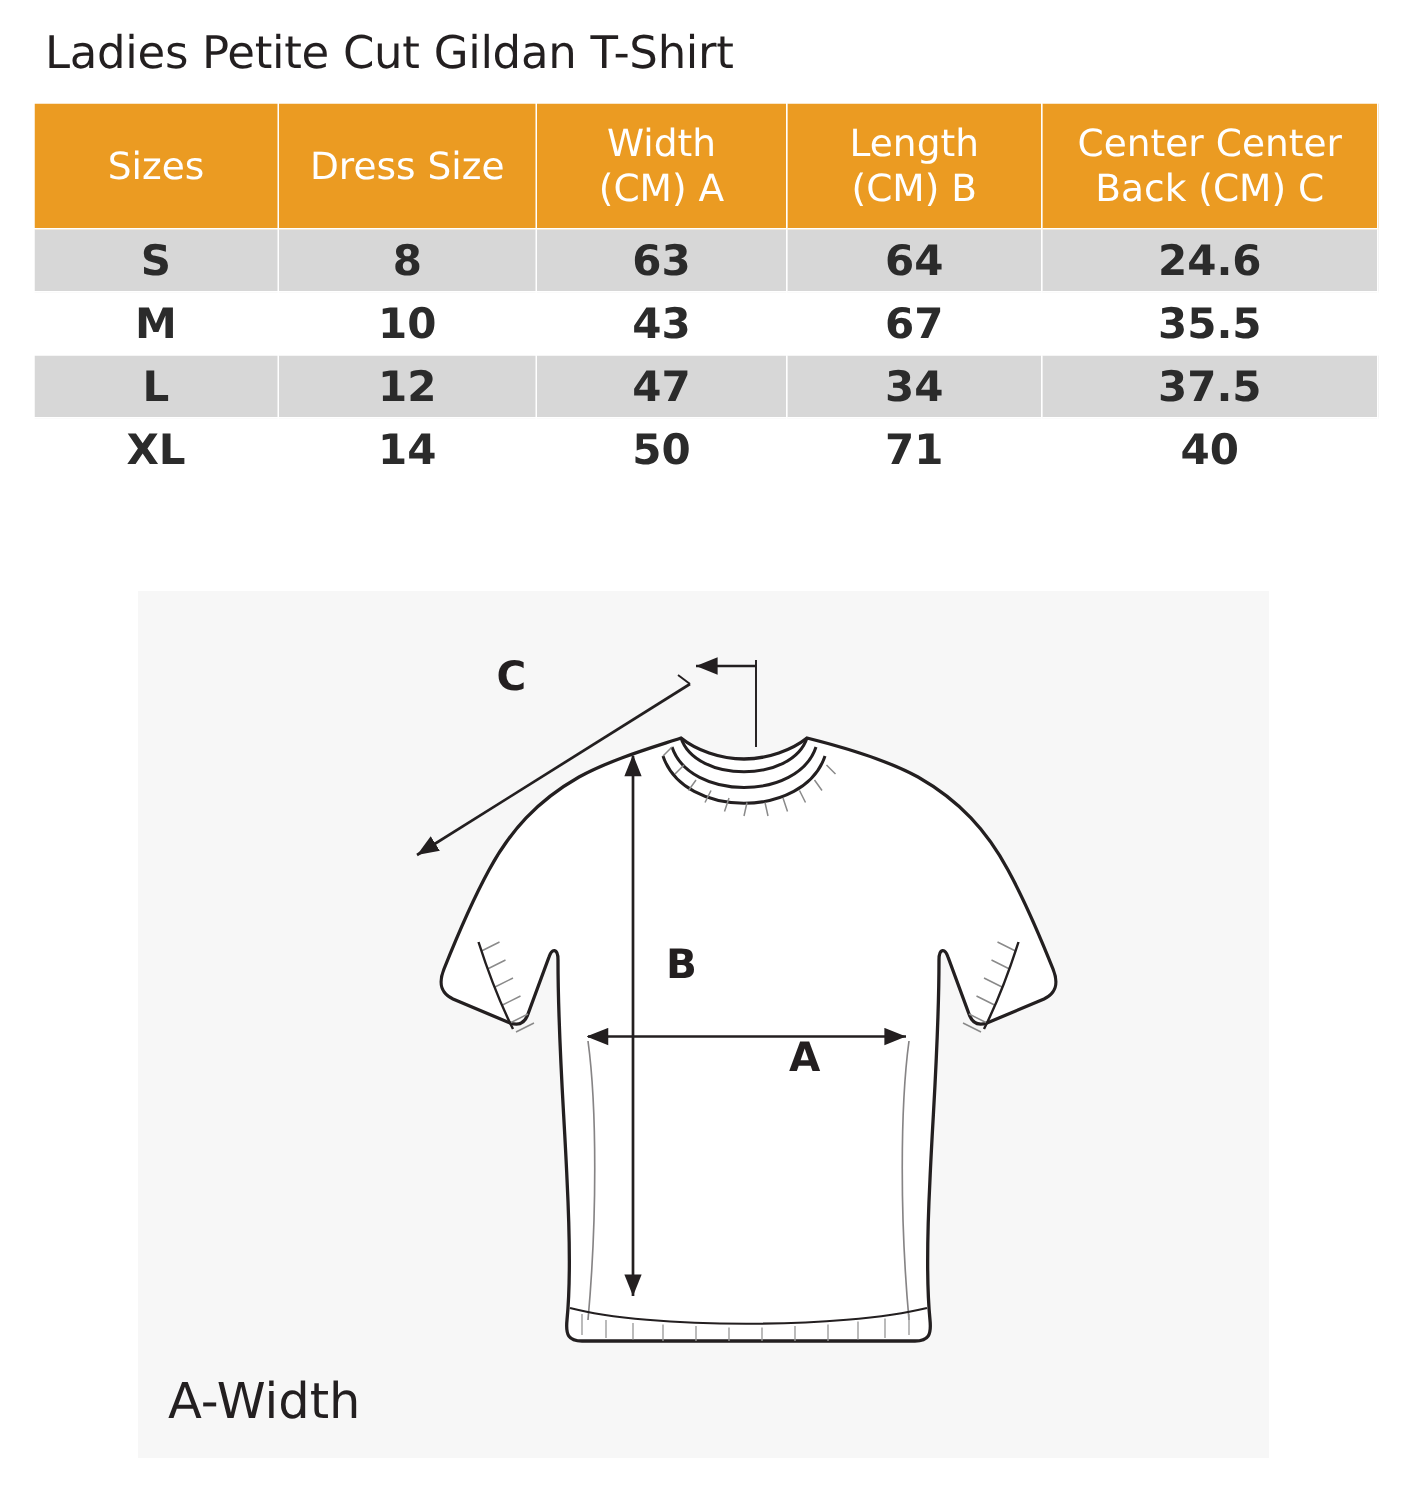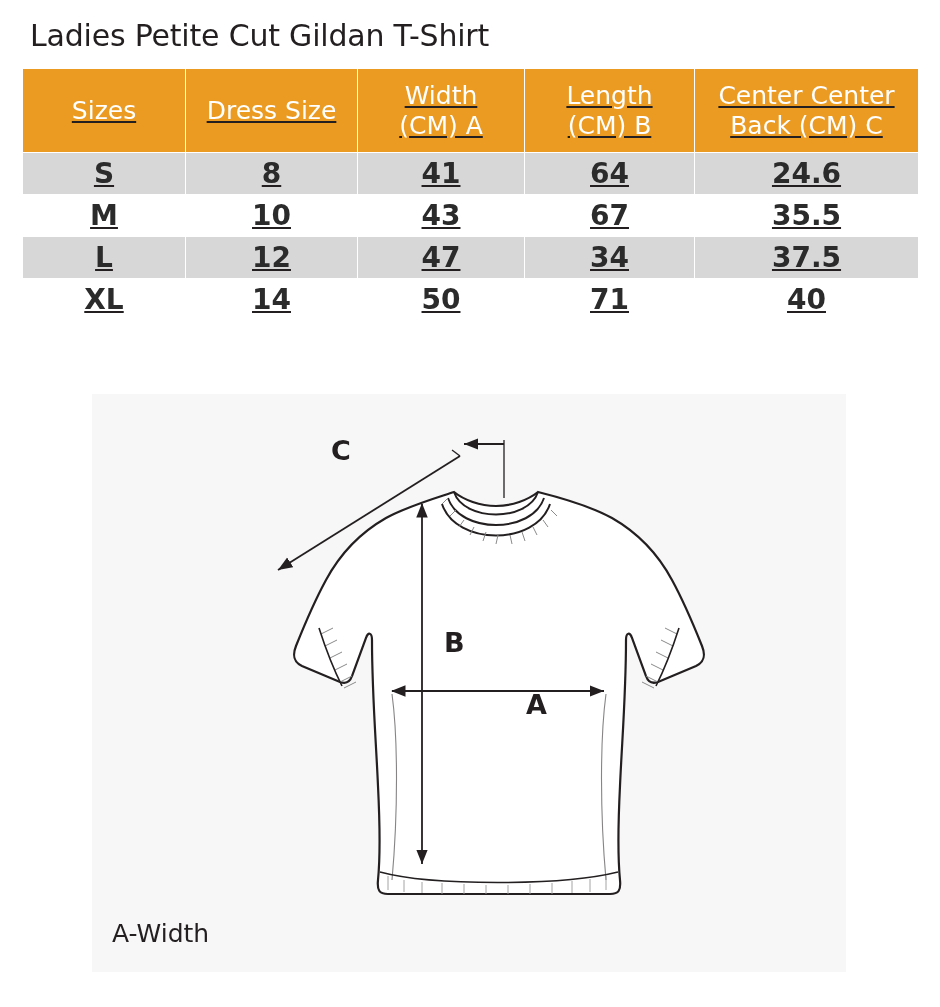--- a/index.html
+++ b/index.html
@@ -30,21 +30,20 @@
     color: #231f20;
     white-space: nowrap;
   }
   table.size-table {
     position: absolute;
     left: 22px;
     top: 68px;
     width: 896px;
     border-collapse: collapse;
     table-layout: fixed;
-    text-decoration: underline;
   }
   table.size-table th {
     background: #eb9b22;
     color: #ffffff;
     font-weight: normal;
     font-size: 25px;
     line-height: 30px;
     padding: 8px 4px;
     border: 1px solid #ffffff;
     text-align: center;
@@ -86,21 +85,21 @@
     width: 754px;
     height: 578px;
     background: #f7f7f7;
     overflow: hidden;
   }
   .legend {
     position: absolute;
     left: 20px;
     bottom: 14px;
     font-family: "DejaVu Sans", sans-serif;
-    font-size: 25px;
+    font-size: 33px;
     color: #231f20;
     line-height: 49px;
   }
   .legend div { white-space: nowrap; }
   .svg-wrap {
     position: absolute;
     left: 0;
     top: 0;
     width: 754px;
     height: 578px;
@@ -140,21 +139,21 @@
         <th>
           <span class="th-line">Center Center</span>
           <span class="th-line">Back (CM) C</span>
         </th>
       </tr>
     </thead>
     <tbody>
       <tr class="row-odd">
         <td>S</td>
         <td>8</td>
-        <td>41</td>
+        <td>63</td>
         <td>64</td>
         <td>24.6</td>
       </tr>
       <tr class="row-even">
         <td>M</td>
         <td>10</td>
         <td>43</td>
         <td>67</td>
         <td>35.5</td>
       </tr>

